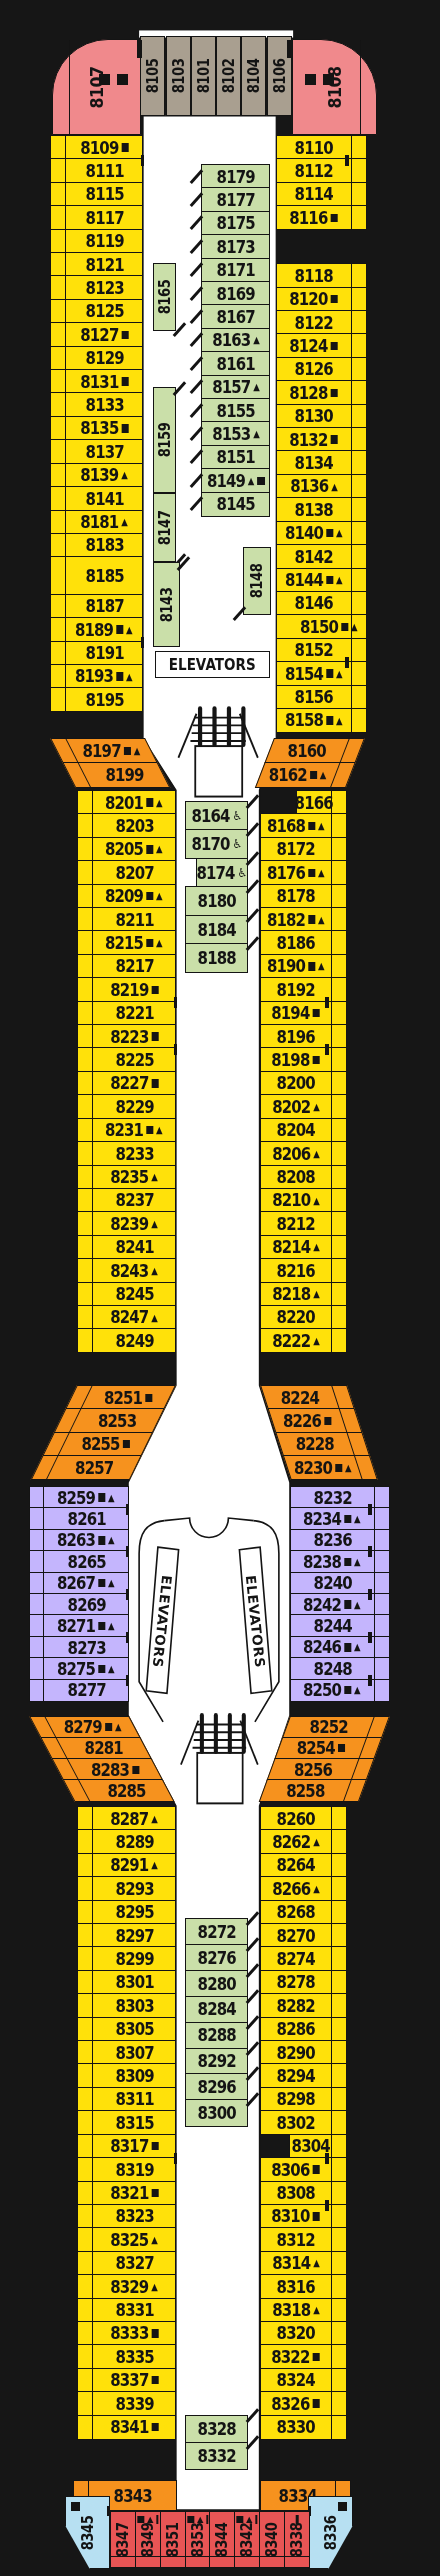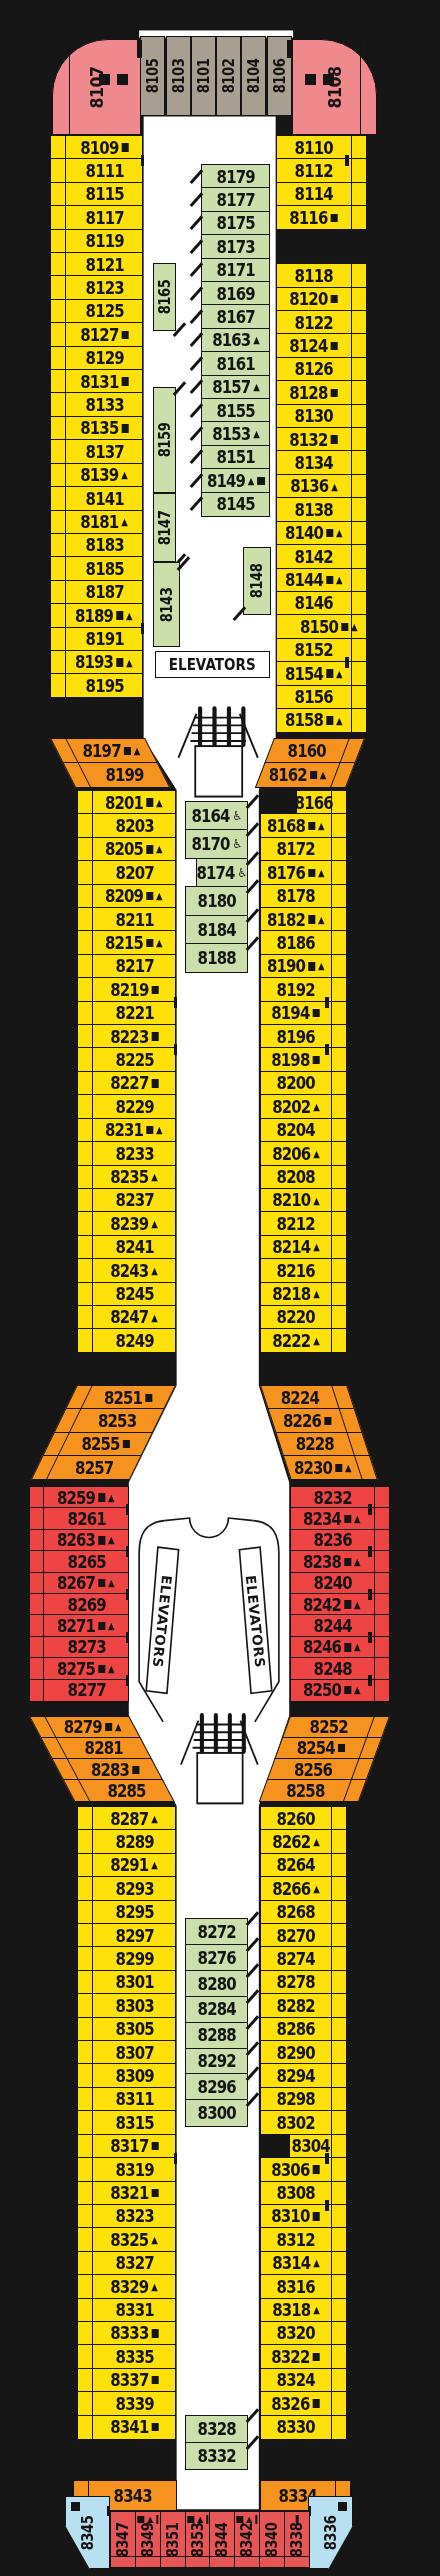--- a/index.html
+++ b/index.html
@@ -11,21 +11,21 @@
   svg.deck .bankfill{fill:#ffffff;stroke:#141414;stroke-width:2.5;}
   svg.deck text{font-family:"DejaVu Sans","Liberation Sans",sans-serif;font-weight:bold;
                 font-size:21px;fill:#141414;letter-spacing:1px;}
   svg.deck line,svg.deck rect.sr{stroke:#141414;stroke-width:3;fill:none;}
   svg.deck line.post{stroke-width:7;stroke-linecap:round;}
 
   .col{position:absolute;z-index:2;}
   .row{position:relative;box-sizing:border-box;border:1.6px solid #141414;margin-top:-1.6px;
        display:flex;align-items:center;justify-content:center;}
   .row:first-child{margin-top:0;}
-  .yellow{background:#FFE10A;} .amber{background:#ef4444;} .orange{background:#F6921E;}
+  .yellow{background:#FFE10A;} .amber{background:#c4b5fd;} .orange{background:#F6921E;}
   .green{background:#CADFA9;}
   .bL{padding-left:15.5px;} .bR{padding-right:15.5px;}
   .bL::before{content:"";position:absolute;left:0;top:0;bottom:0;width:13.6px;border-right:1.6px solid #141414;}
   .bR::before{content:"";position:absolute;right:0;top:0;bottom:0;width:13.6px;border-left:1.6px solid #141414;}
   .cnt{display:flex;align-items:center;gap:3.2px;transform:scaleX(.88);white-space:nowrap;}
   .num{font-weight:bold;font-size:17px;color:#141414;letter-spacing:-1px;}
   .sq-icon{width:8.4px;height:8.4px;background:#141414;display:inline-block;}
   .tri-icon{font-size:9.7px;color:#141414;line-height:1;}
   .wc-icon{font-size:12.3px;color:#141414;line-height:1;}
   .tick-icon{position:absolute;width:3.2px;height:11px;background:#141414;right:-1.9px;bottom:-6.5px;z-index:4;}
@@ -204,21 +204,21 @@
           <div class="cnt">
             <span class="num">8181</span>
             <span class="tri-icon">▲</span>
           </div>
         </div>
         <div class="row yellow bL" style="height: 25px;">
           <div class="cnt">
             <span class="num">8183</span>
           </div>
         </div>
-        <div class="row yellow bL" style="height: 25px;">
+        <div class="row yellow bL" style="height: 39px;">
           <div class="cnt">
             <span class="num">8185</span>
           </div>
         </div>
         <div class="row yellow bL" style="height: 25px;">
           <div class="cnt">
             <span class="num">8187</span>
           </div>
         </div>
         <div class="row yellow bL" style="height: 25px;">
@@ -786,21 +786,21 @@
           </div>
         </div>
         <div class="row amber bL" style="height: 23px;">
           <div class="cnt">
             <span class="num">8271</span>
             <span class="sq-icon"></span>
             <span class="tri-icon">▲</span>
           </div>
           <span class="tick-icon"></span>
         </div>
-        <div class="row amber bL" style="height: 23px;">
+        <div class="row amber bL" style="height: 23px; align-items: flex-end;">
           <div class="cnt">
             <span class="num">8273</span>
           </div>
         </div>
         <div class="row amber bL" style="height: 23px;">
           <div class="cnt">
             <span class="num">8275</span>
             <span class="sq-icon"></span>
             <span class="tri-icon">▲</span>
           </div>

